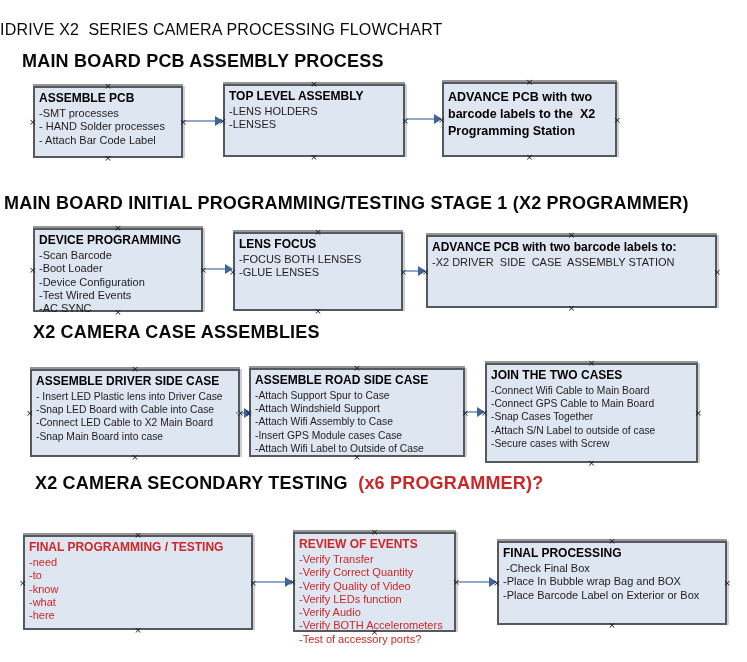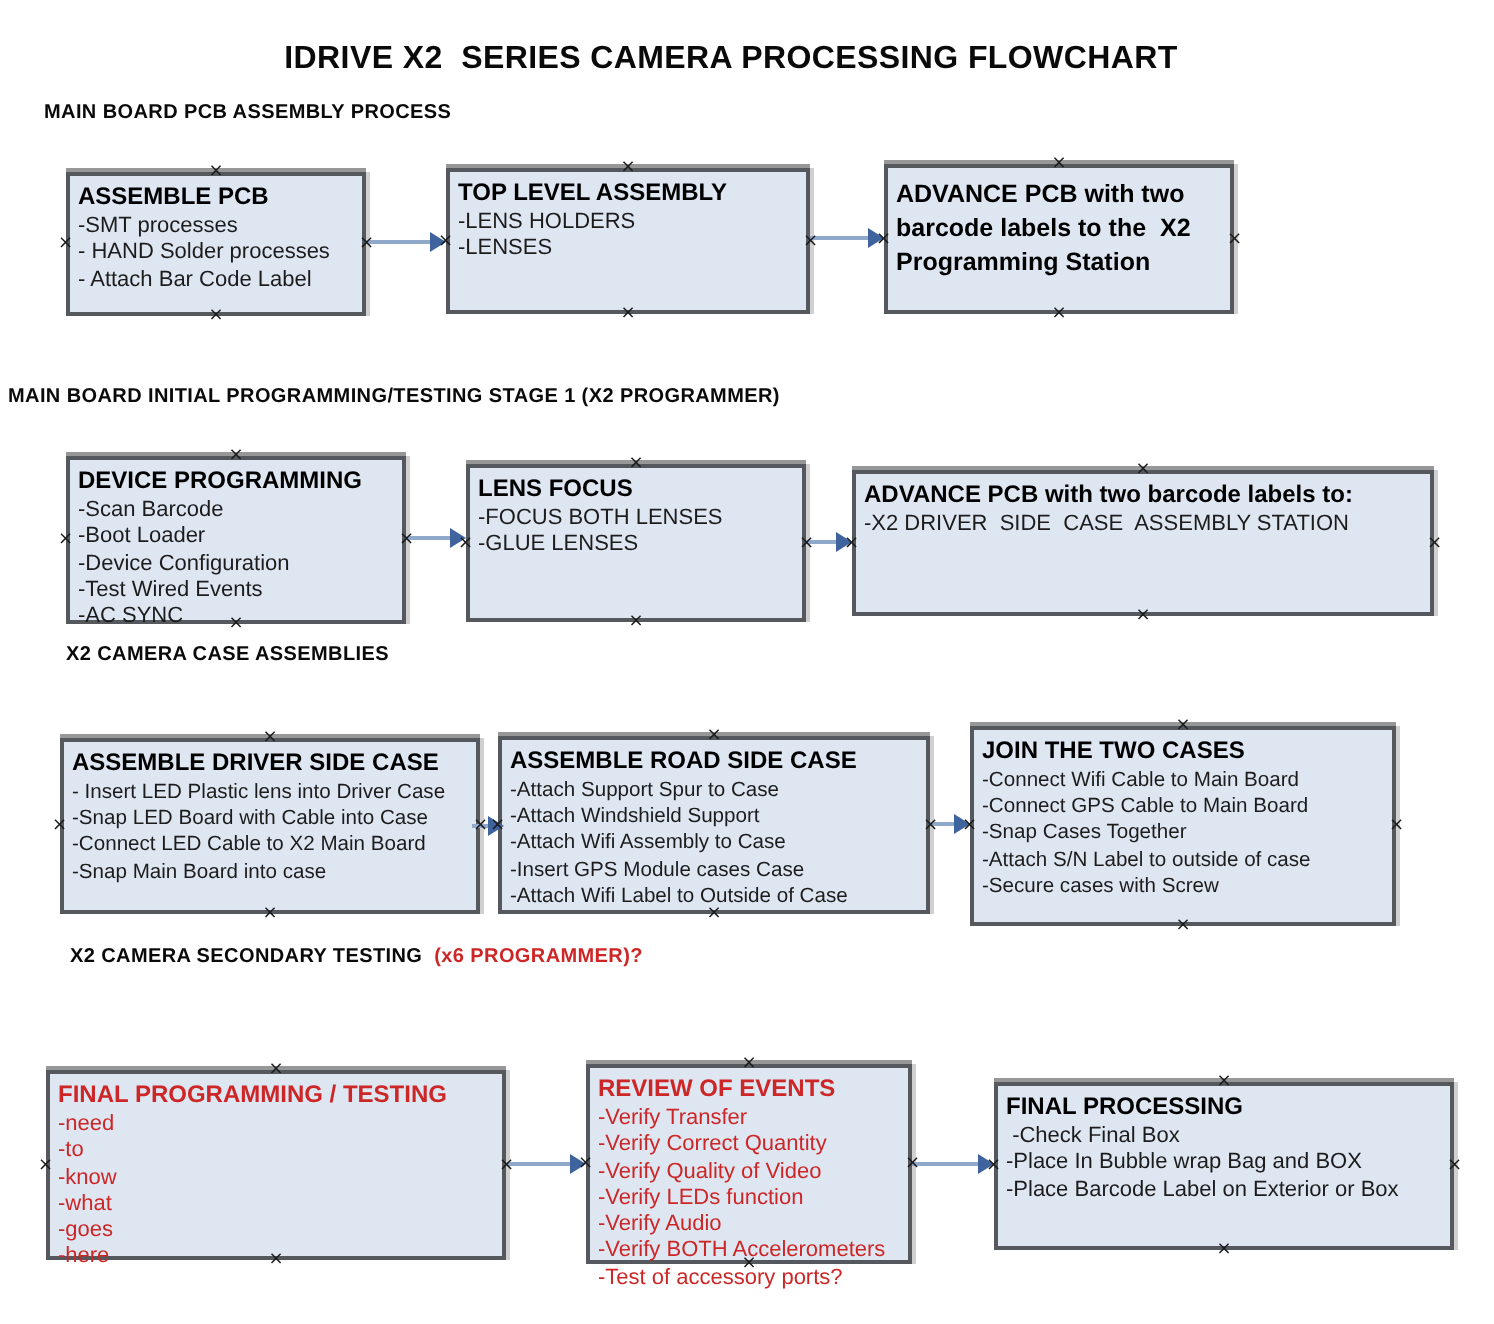--- a/index.html
+++ b/index.html
@@ -9,25 +9,25 @@
     --arrow-line:#90a9cb;
     --arrow-head:#3f639c;
     --red:#cd2626;
     --ink:#0a0a0a;
   }
   html,body{margin:0;padding:0;background:#ffffff;}
   body{font-family:"Liberation Sans","DejaVu Sans",sans-serif;}
   #canvas{position:relative;width:747px;height:662px;background:#ffffff;overflow:hidden;}
 
   .page-title{
-    position:absolute;left:0;right:16px;top:21px;text-align:center;
-    font-size:16px;font-weight:bold;color:var(--ink);white-space:pre-wrap;letter-spacing:.2px;
+    position:absolute;left:0;right:16px;top:21px;text-align:left;
+    font-size:16px;font-weight:normal;color:var(--ink);white-space:pre-wrap;letter-spacing:.2px;
   }
   .section-heading{
-    position:absolute;font-size:10px;font-weight:bold;color:var(--ink);
+    position:absolute;font-size:18px;font-weight:bold;color:var(--ink);
     white-space:pre-wrap;letter-spacing:.2px;
   }
   .section-heading .red-part{color:var(--red);}
 
   .box{
     position:absolute;background:var(--box-fill);
     border:2px solid var(--box-border);
     box-shadow:0 -2px 0 var(--box-shadow), 2px 0 0 rgba(150,150,150,.45);
     padding:2px 5px 0 4px;box-sizing:border-box;overflow:visible;
   }
@@ -202,21 +202,20 @@
     </div>
 
   <div class="section-heading" style="left:35px;top:473px;"><span>X2 CAMERA SECONDARY TESTING </span><span class="red-part"> (x6 PROGRAMMER)?</span></div>
   <div class="box red" style="left:23px;top:535px;width:230px;height:95px;">
     <div class="box-title">FINAL PROGRAMMING / TESTING</div>
     <div class="box-items">
         <div class="item">-need</div>
         <div class="item">-to</div>
         <div class="item">-know</div>
         <div class="item">-what</div>
-        <div class="item">-goes</div>
         <div class="item">-here</div>
       </div>
   <span class="handle h-top">×</span>
       <span class="handle h-bottom">×</span>
       <span class="handle h-left">×</span>
       <span class="handle h-right">×</span>
     </div>
   <div class="box red" style="left:293px;top:532px;width:163px;height:100px;">
     <div class="box-title">REVIEW OF EVENTS</div>
     <div class="box-items">

